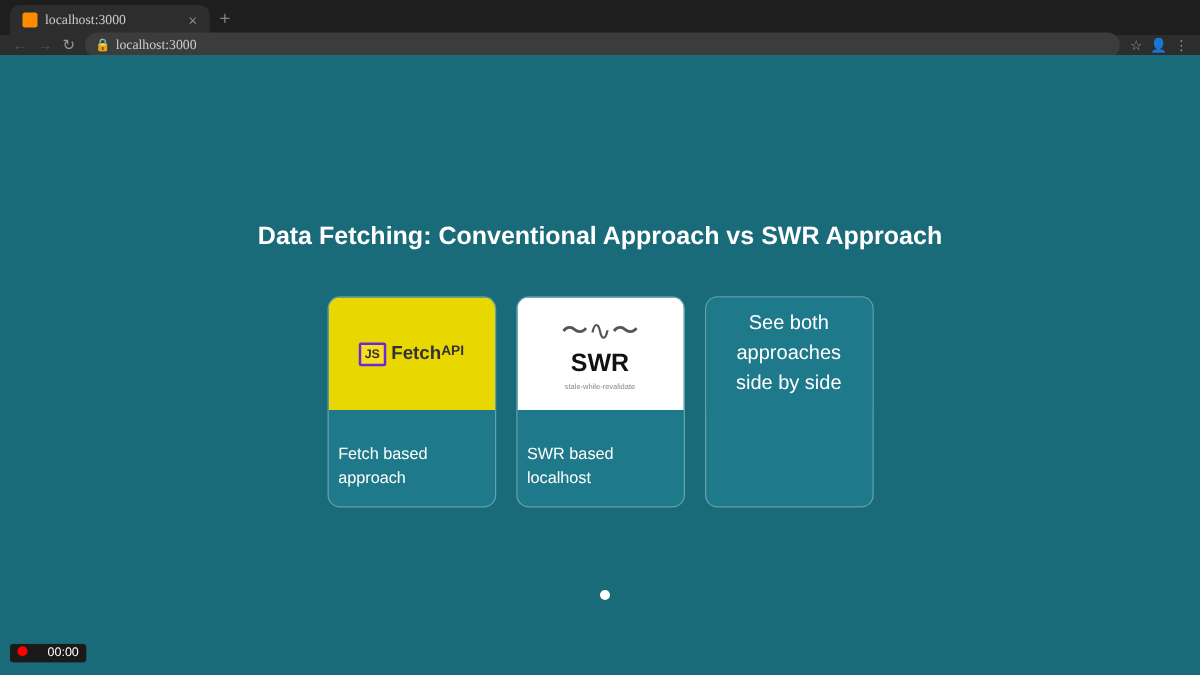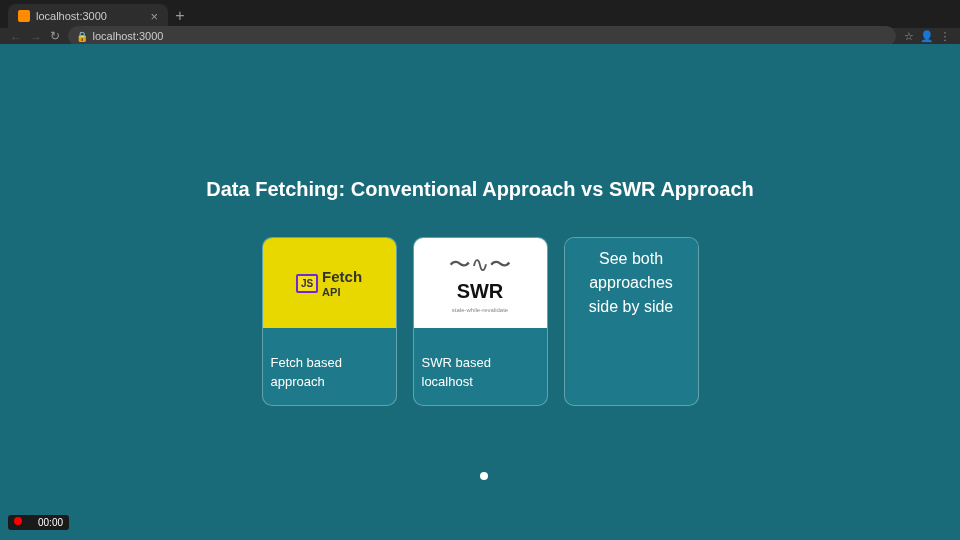--- a/index.html
+++ b/index.html
@@ -12,20 +12,21 @@
       background: #1a5f6e;
     }
 
     
     .browser-chrome {
       width: 960px;
       background: #fef9c3;
       height: 44px;
       display: flex;
       flex-direction: column;
+      font-family: Liberation Serif, serif;
     }
 
     .browser-tab-bar {
       height: 28px;
       background: #1e1e1e;
       display: flex;
       align-items: flex-end;
       padding: 0 8px;
     }
 
@@ -318,21 +319,21 @@
 
 <div class="page-content">
   <h1 class="page-title">Data Fetching: Conventional Approach vs SWR Approach</h1>
 
   <div class="cards-container">
 
     <div class="card card-fetch">
       <div class="card-image-area">
         <div class="fetch-logo">
           <div class="js-badge">JS</div>
-          <div style="display:flex;flex-direction:column;line-height:1.1;">
+          <div style="display:flex;flex-direction:row;line-height:1.1;">
             <span style="font-size:15px;font-weight:bold;color:#333;">Fetch</span>
             <span style="font-size:11px;font-weight:bold;color:#333;">API</span>
           </div>
         </div>
       </div>
       <div class="card-label">Fetch based approach</div>
     </div>
 
     <div class="card card-swr">
       <div class="card-image-area">

